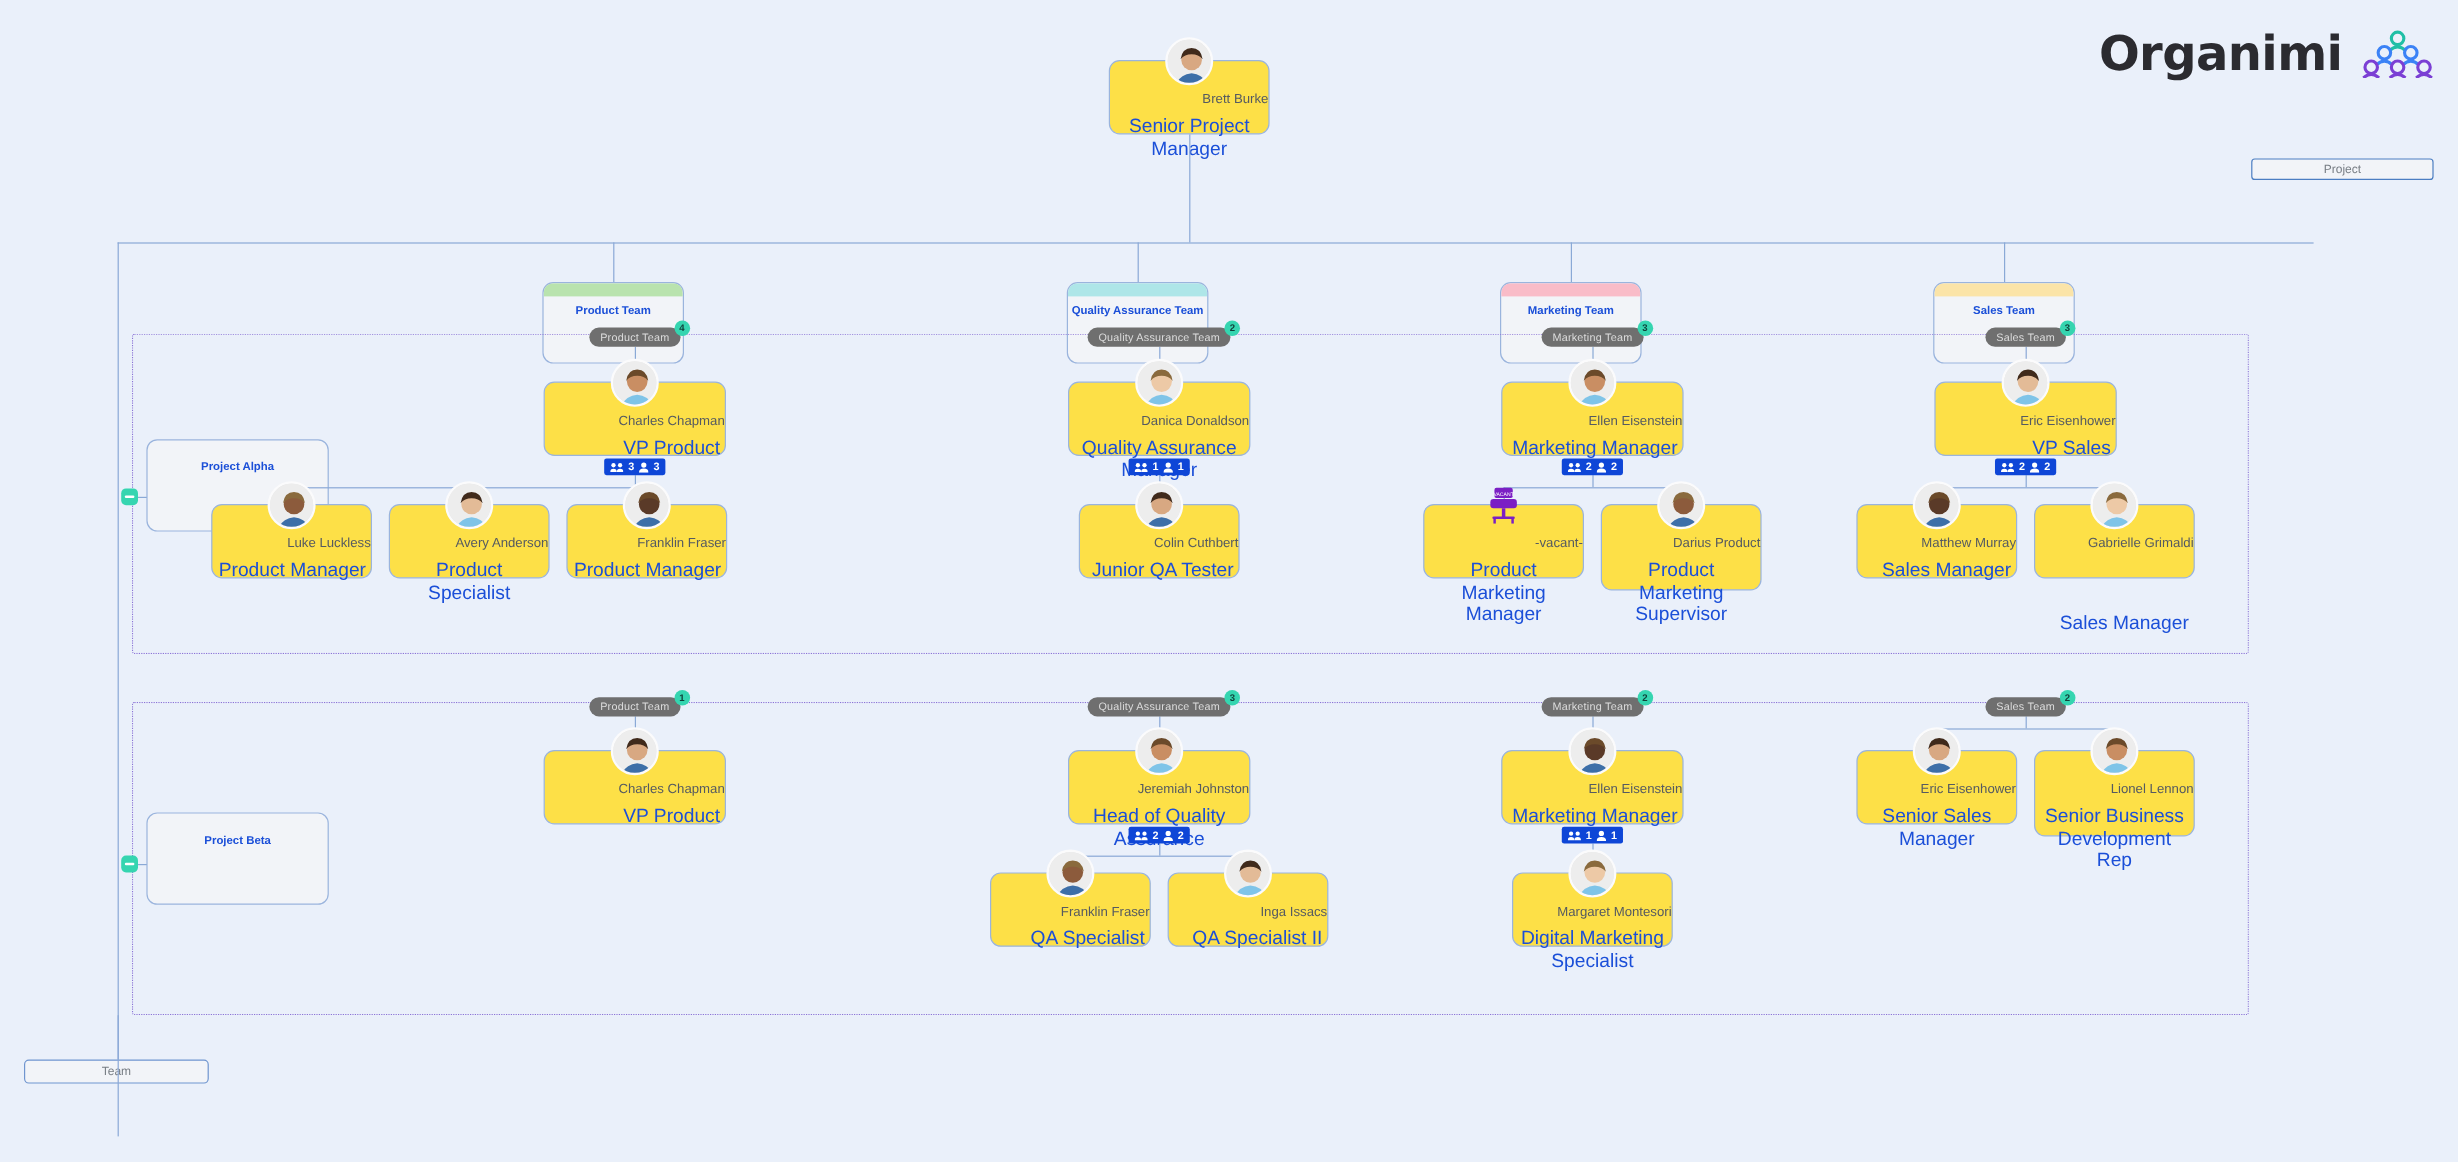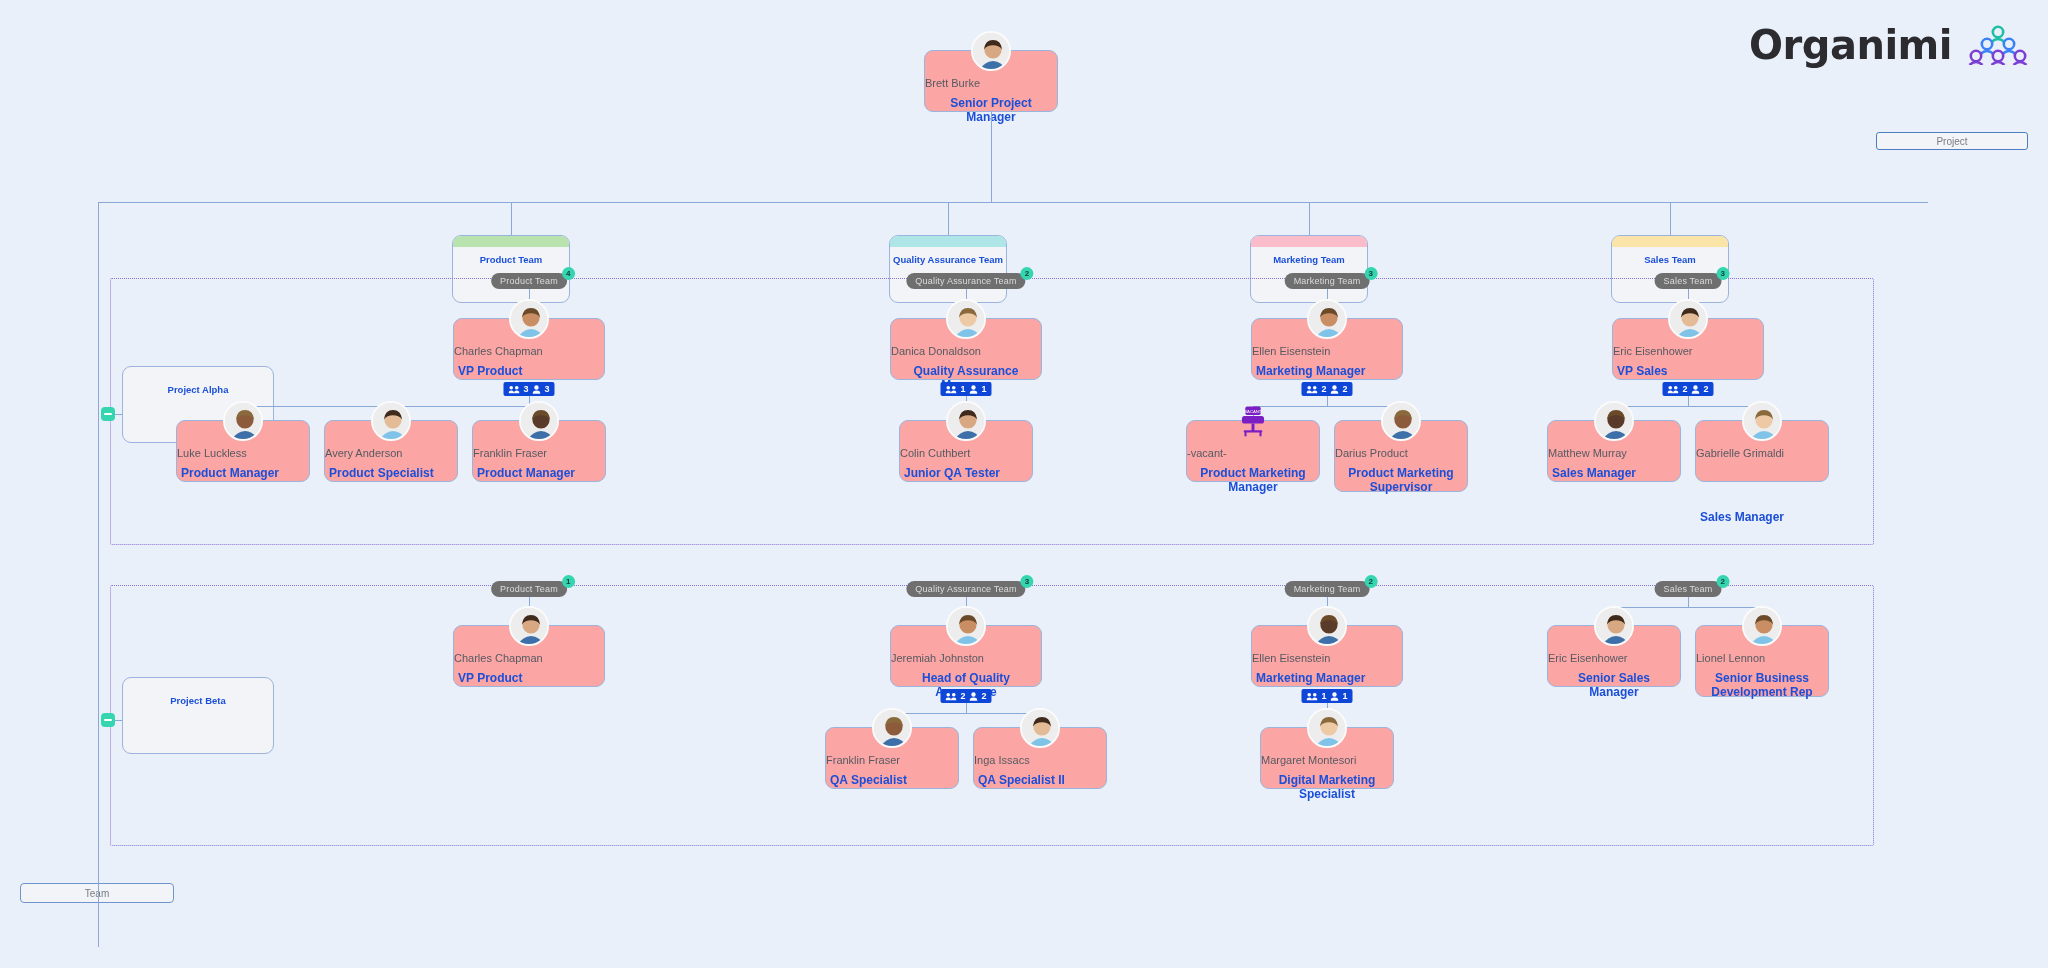--- a/index.html
+++ b/index.html
@@ -15,32 +15,32 @@
   
   .vline { position: absolute; width: 1px; background: #8aa9d6; }
   .hline { position: absolute; height: 1px; background: #8aa9d6; }
 
   
   #logo { position: absolute; right: 18px; top: 22px; display: flex; align-items: center; gap: 14px; }
   #logo .word { font-size: 40px; font-weight: 600; color: #2b2b30; letter-spacing: -0.5px; font-family: "DejaVu Sans", sans-serif; }
 
   
   .pcard {
-    position: absolute; background: #fca5a5;
+    position: absolute; background: #fde047;
     border: 1px solid #9ab4dd; border-radius: 9px;
-    display: flex; flex-direction: column; align-items: flex-start;
+    display: flex; flex-direction: column; align-items: flex-end;
     padding-top: 22px;
   }
   .pcard .avatar {
     position: absolute; top: -20px; left: 50%; transform: translateX(-50%);
     width: 40px; height: 40px; border-radius: 50%; overflow: hidden;
     background: #e8e8e8; border: 2px solid #fbfbfc;
   }
   .pcard .pname { font-size: 11px; color: #555a61; margin-top: 4px; text-align: center; line-height: 1.2; }
-  .pcard .ptitle { font-size: 12px; font-weight: bold; color: #1b4fd8; margin-top: 7px; text-align: center; line-height: 1.15; padding: 0 4px; }
+  .pcard .ptitle { font-size: 16px; font-weight: normal; color: #1b4fd8; margin-top: 7px; text-align: center; line-height: 1.15; padding: 0 4px; }
 
   
   .counter {
     position: absolute; background: #0e46d7; color: #fff;
     height: 14px; display: flex; align-items: center; gap: 4px;
     padding: 0 5px; border-radius: 2px; font-size: 9px; font-weight: bold;
     transform: translateX(-50%); z-index: 6; white-space: nowrap;
   }
   .counter svg { display: block; }
 

